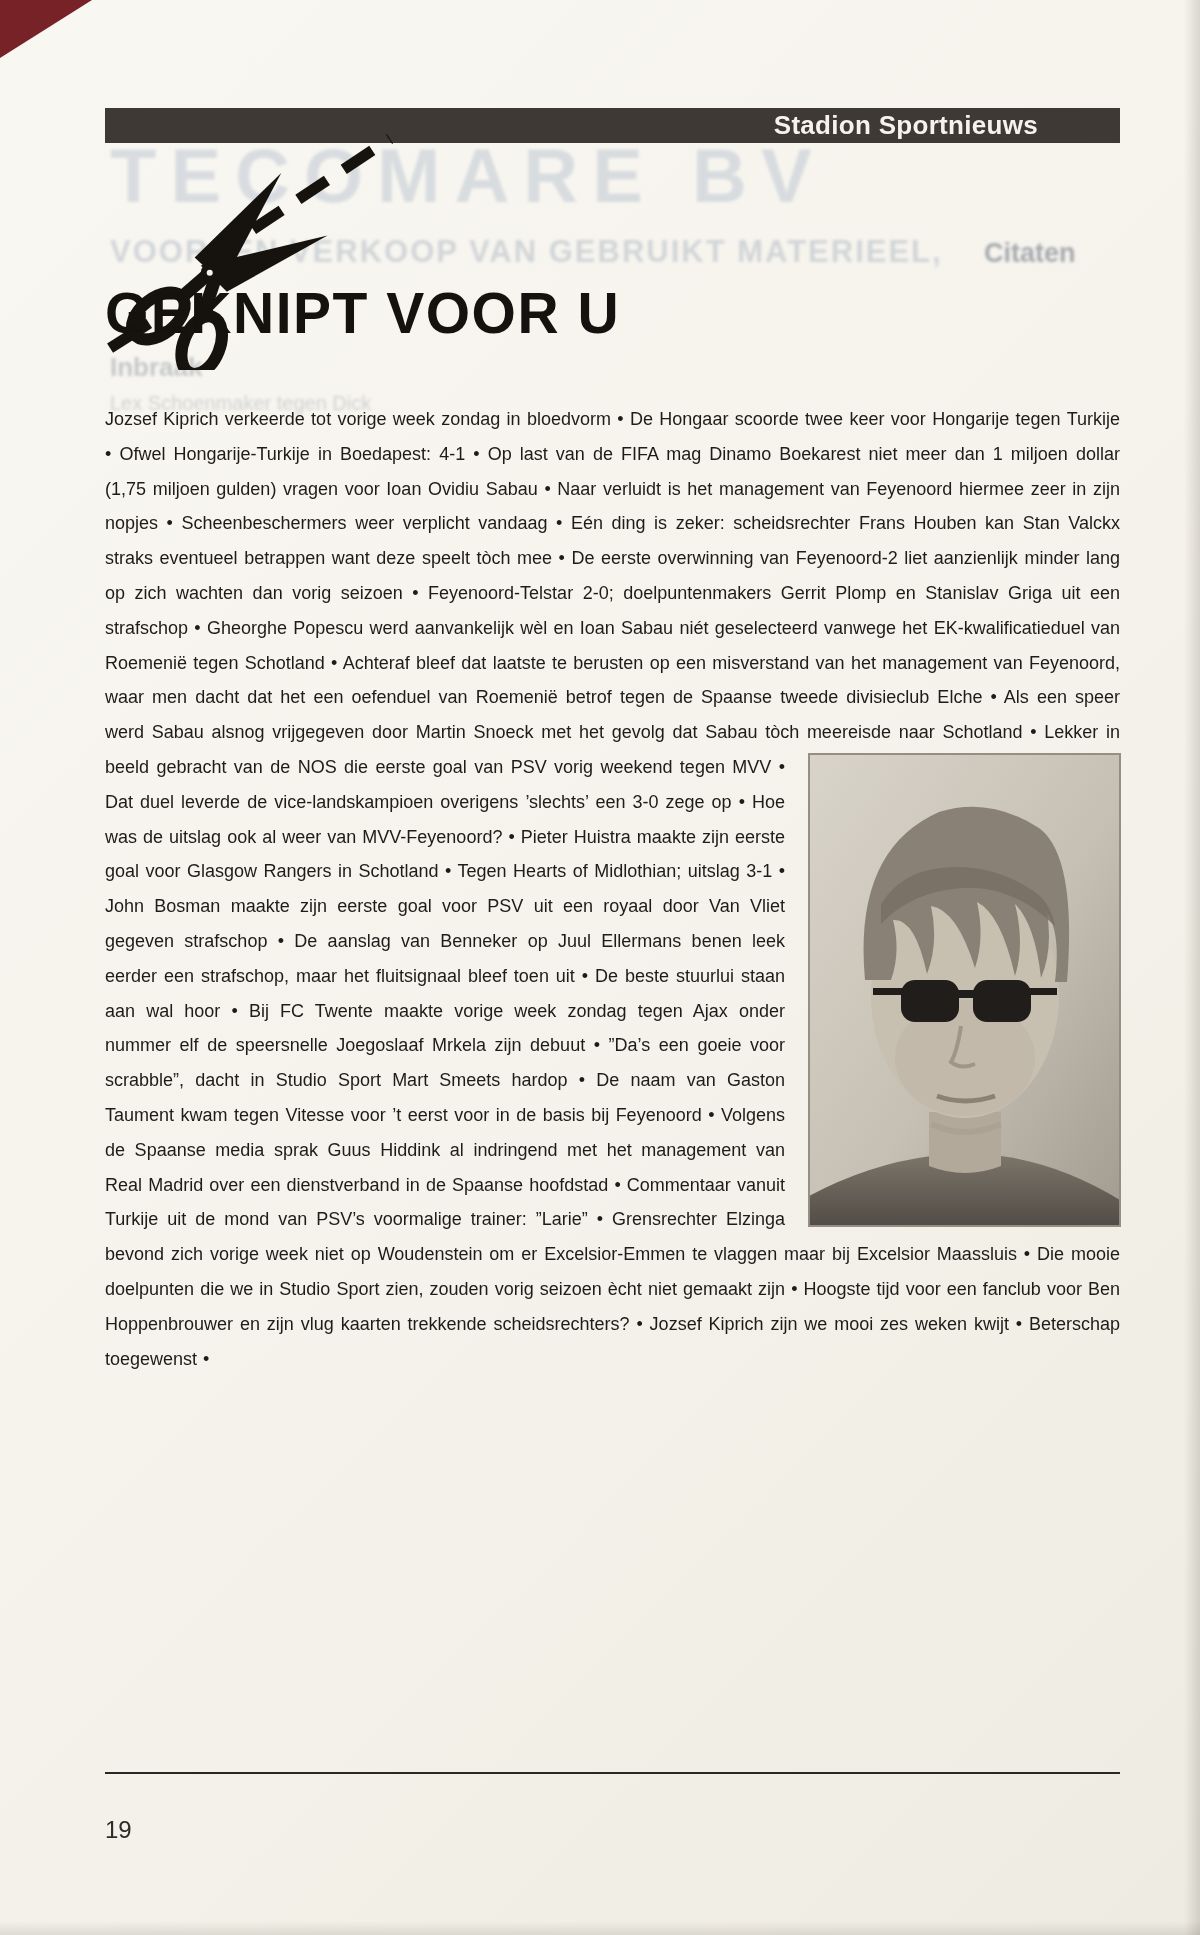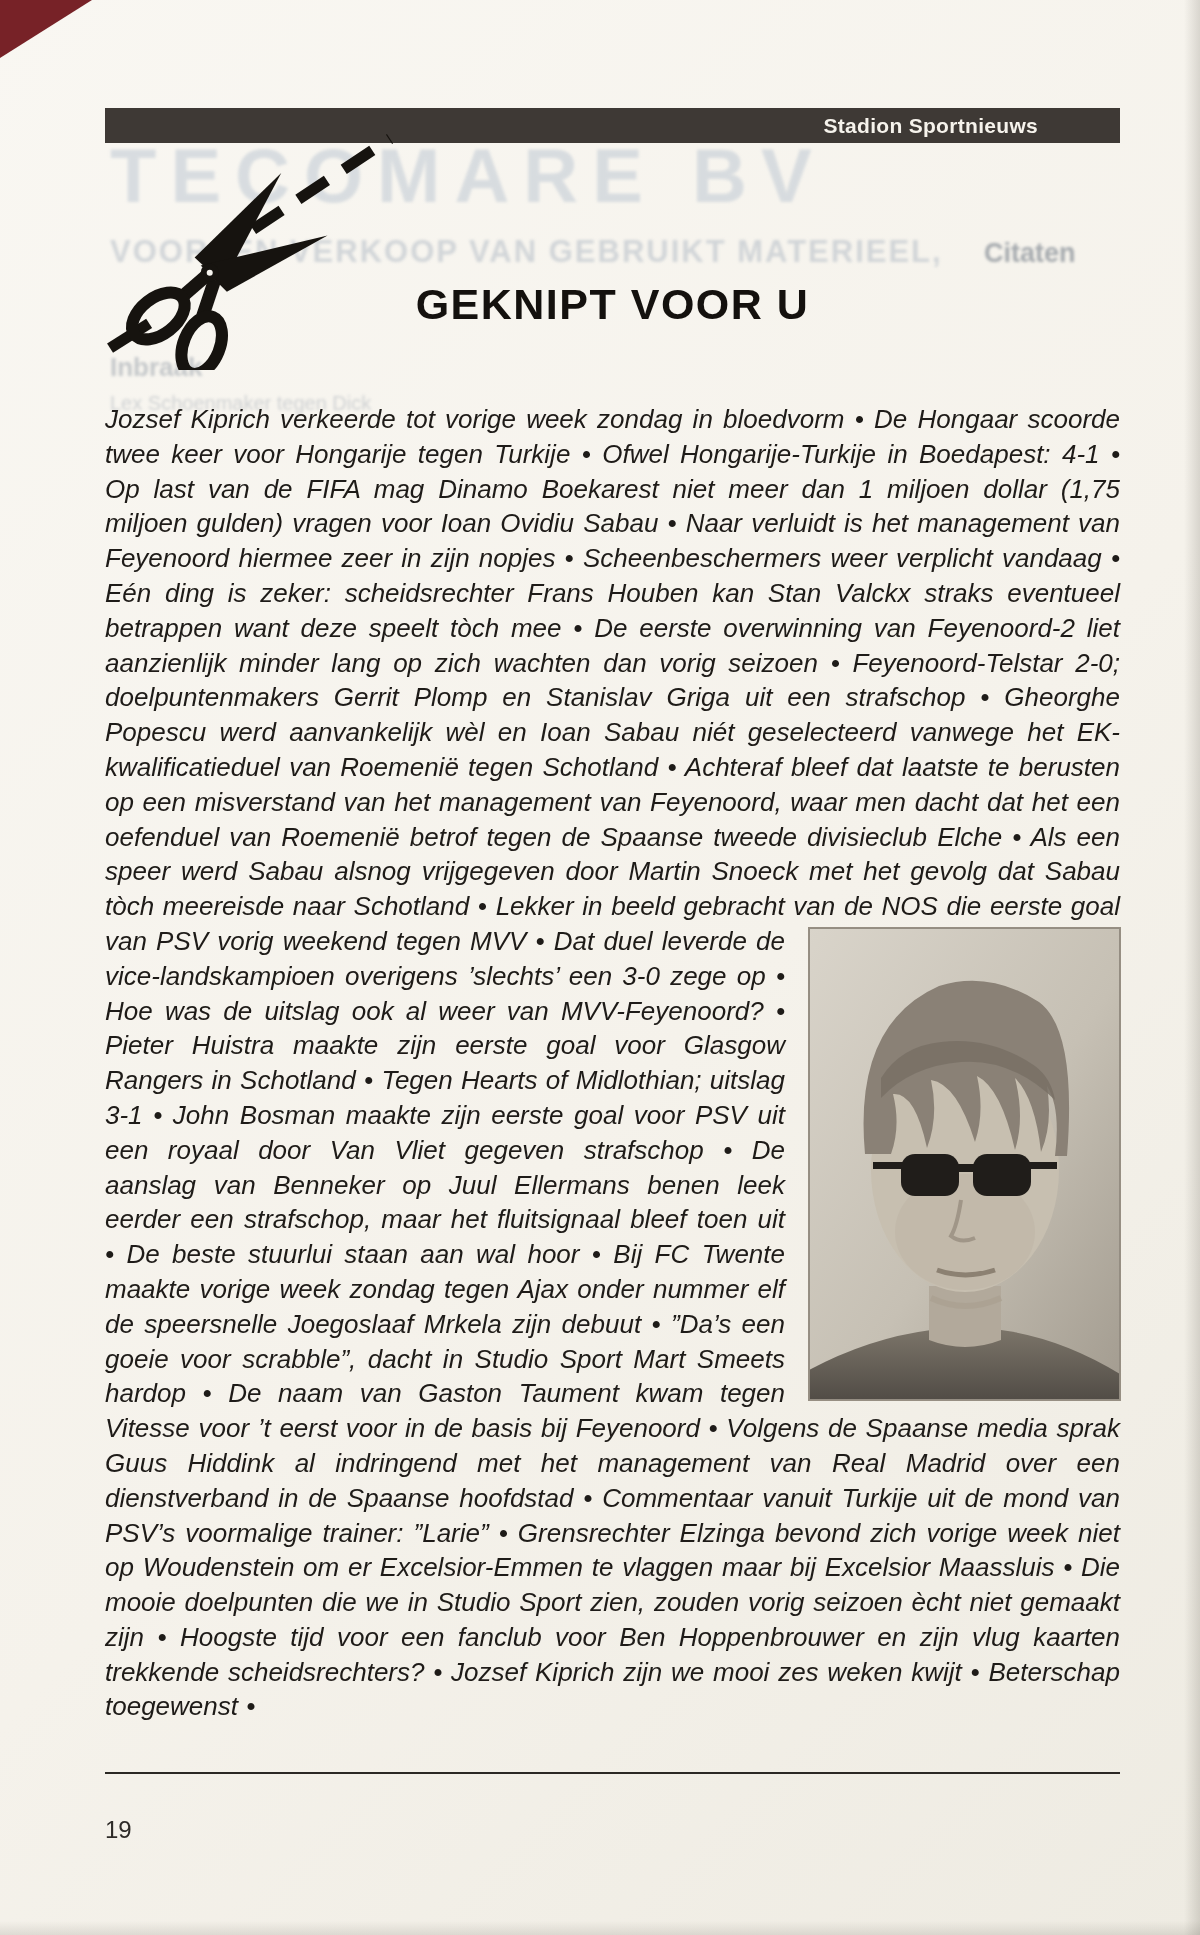--- a/index.html
+++ b/index.html
@@ -31,32 +31,32 @@
   .ghost{ position:absolute; font-weight:bold; filter:blur(1.4px); pointer-events:none; white-space:nowrap; }
   .ghost-tecomare{ left:110px; top:132px; font-size:76px; letter-spacing:14px; color:#bec8d3; opacity:.55; }
   .ghost-verkoop{ left:110px; top:234px; font-size:31px; letter-spacing:2px; color:#b8c0c9; opacity:.6; }
   .ghost-citaten{ left:984px; top:238px; font-size:27px; color:#828a93; opacity:.7; }
   .ghost-inbraak{ left:110px; top:352px; font-size:26px; color:#9aa2ab; opacity:.55; }
   .ghost-lex{ left:110px; top:392px; font-size:20px; color:#a7aeb6; opacity:.5; font-weight:normal; }
   
   .header-bar{
     position:absolute; left:105px; top:108px; width:1015px; height:35px;
     background:#3e3935; color:#f6f3ec;
-    font-size:21px; font-weight:bold; line-height:35px;
+    font-size:26px; font-weight:bold; line-height:35px;
     text-align:right; padding-right:82px; letter-spacing:.3px;
   }
   .scissors{ position:absolute; left:102px; top:132px; width:292px; height:238px; }
   .headline{
     position:absolute; left:105px; top:280px; width:1015px;
-    text-align:center; font-size:43px; font-weight:bold; letter-spacing:1.5px;
+    text-align:left; font-size:57px; font-weight:bold; letter-spacing:1.5px;
     color:#14110e;
   }
   .body-text{
     position:absolute; left:105px; top:402px; width:1015px;
-    font-style:italic; font-size:26px; line-height:34.8px;
+    font-size:18px; line-height:34.8px;
     text-align:justify; color:#1e1b18; word-spacing:1px;
     hyphens:auto;
   }
   .photo-wrap{
     float:right; width:311px; height:472px;
     margin:4px 0 10px 24px;
     background:#c8c2b6;
     box-shadow:0 0 0 1px #978f83;
   }
   .photo-wrap svg{ display:block; }

